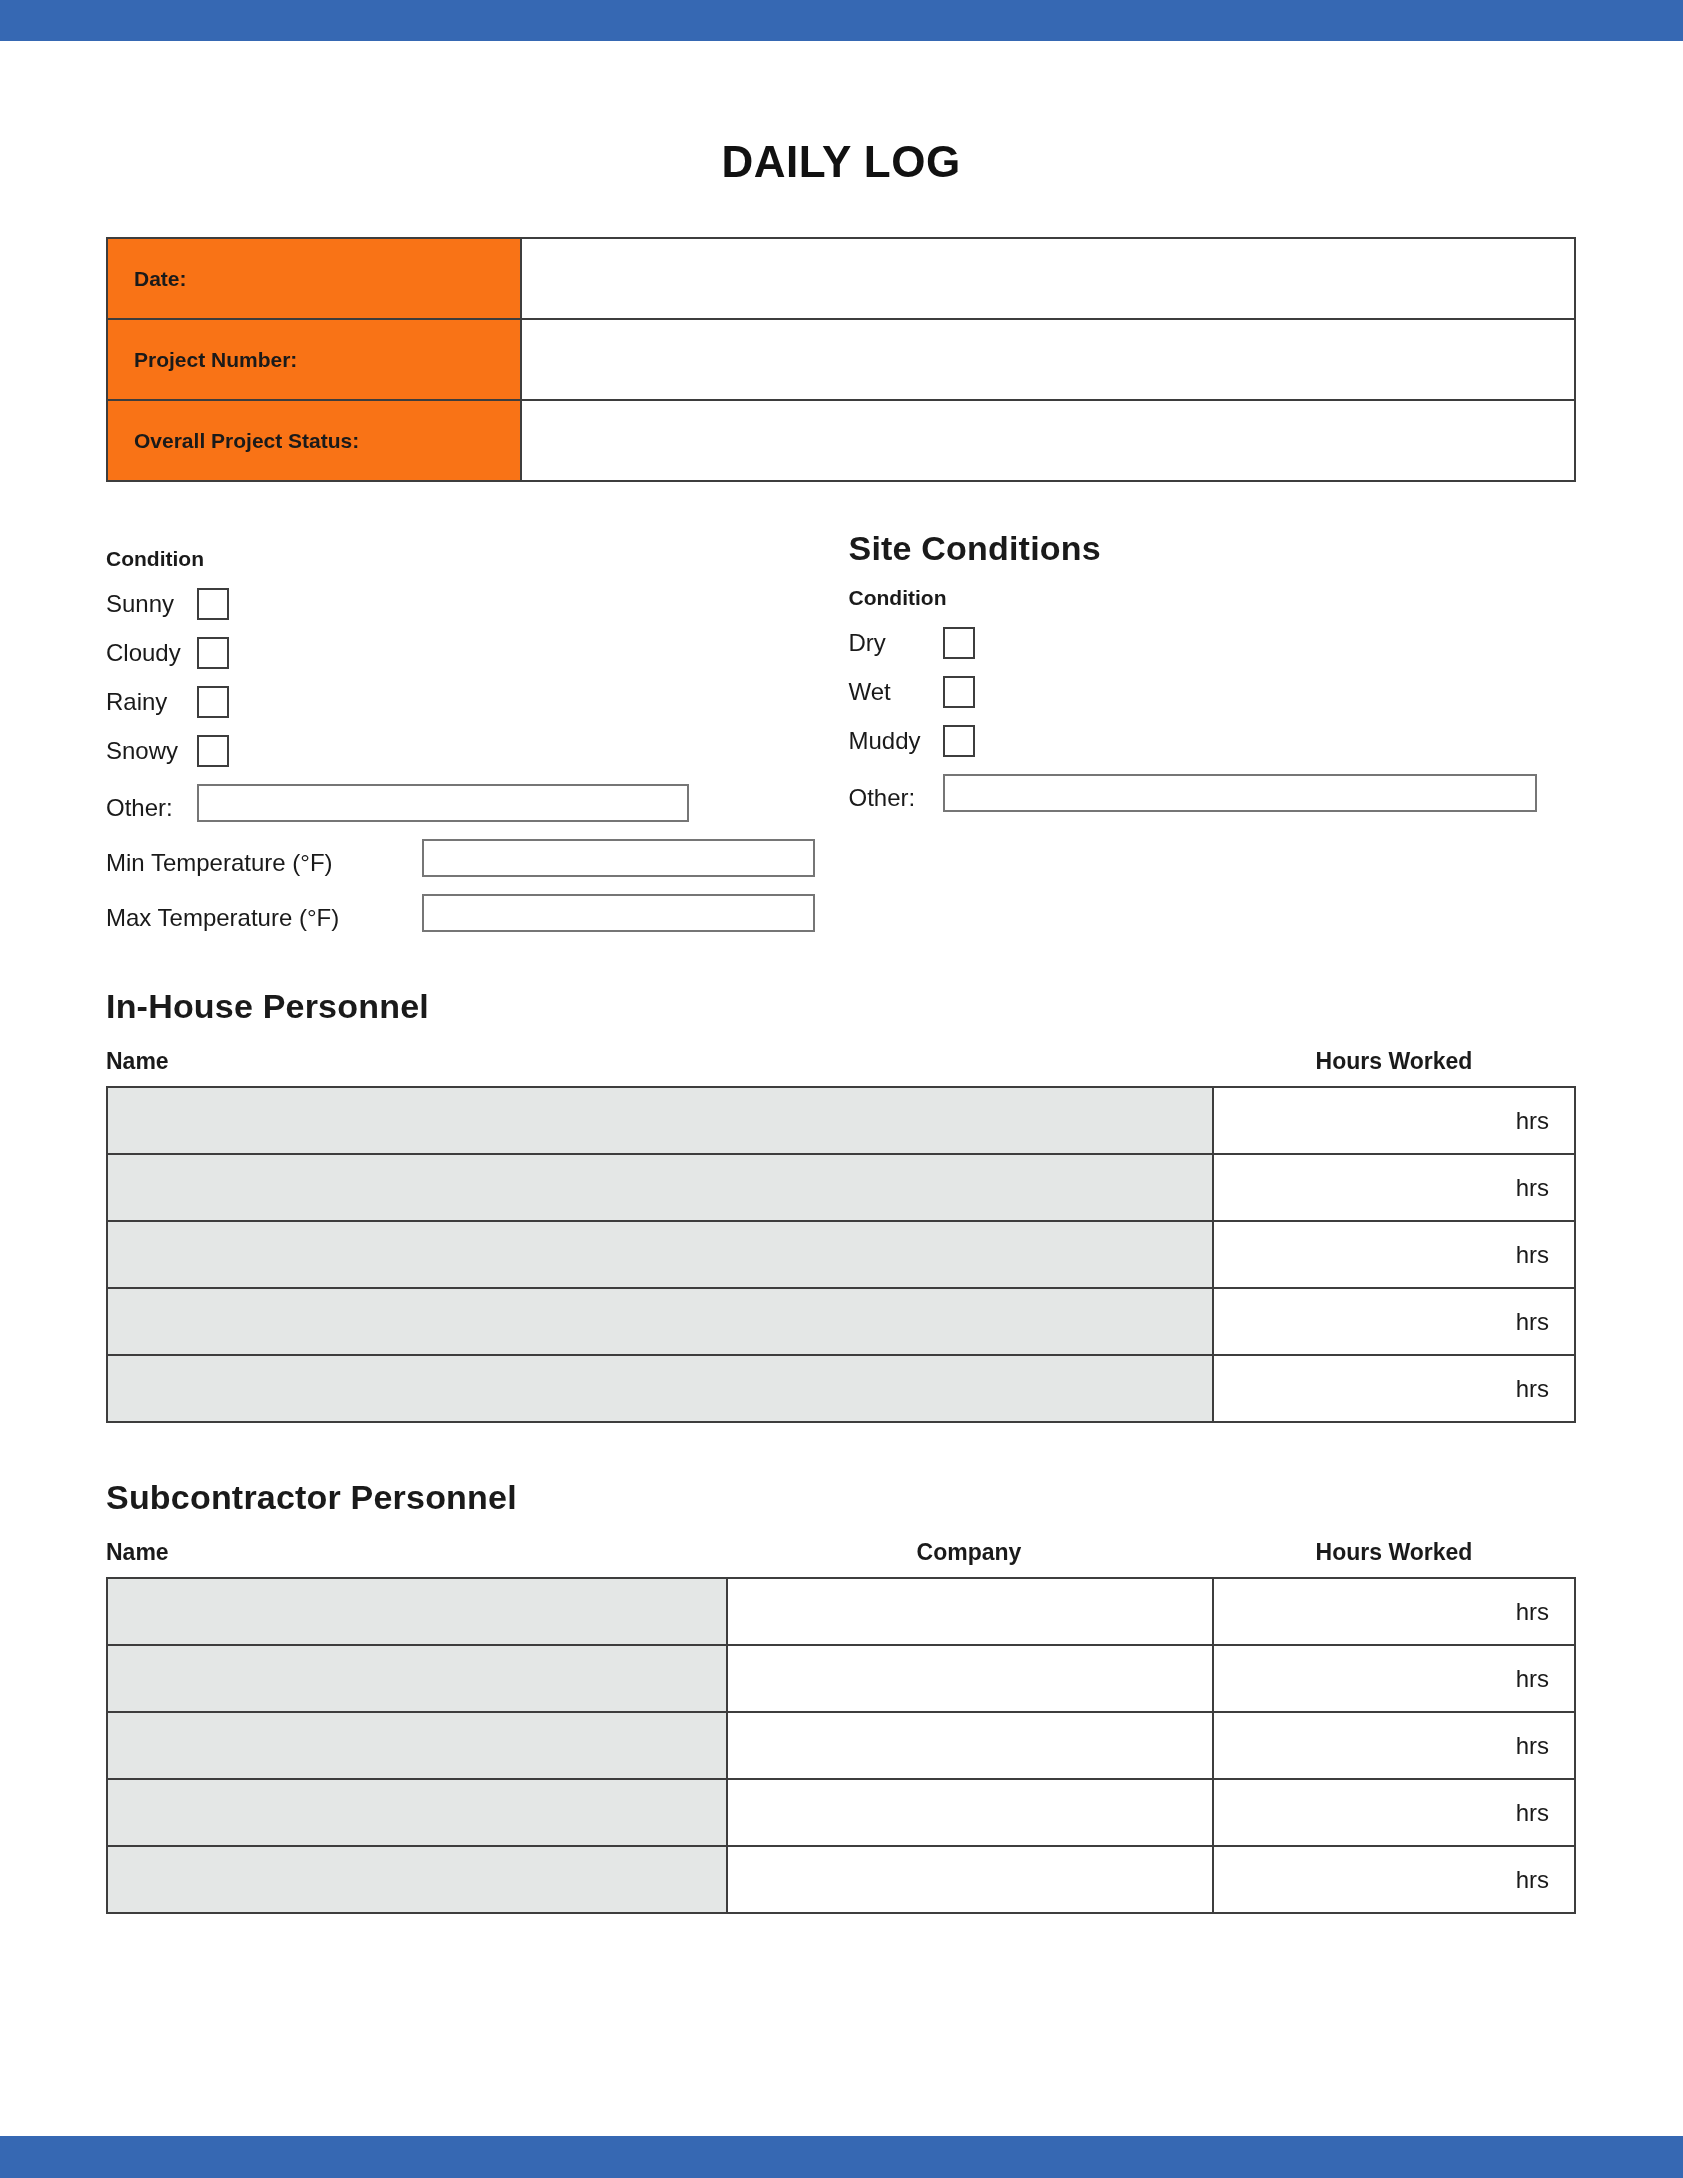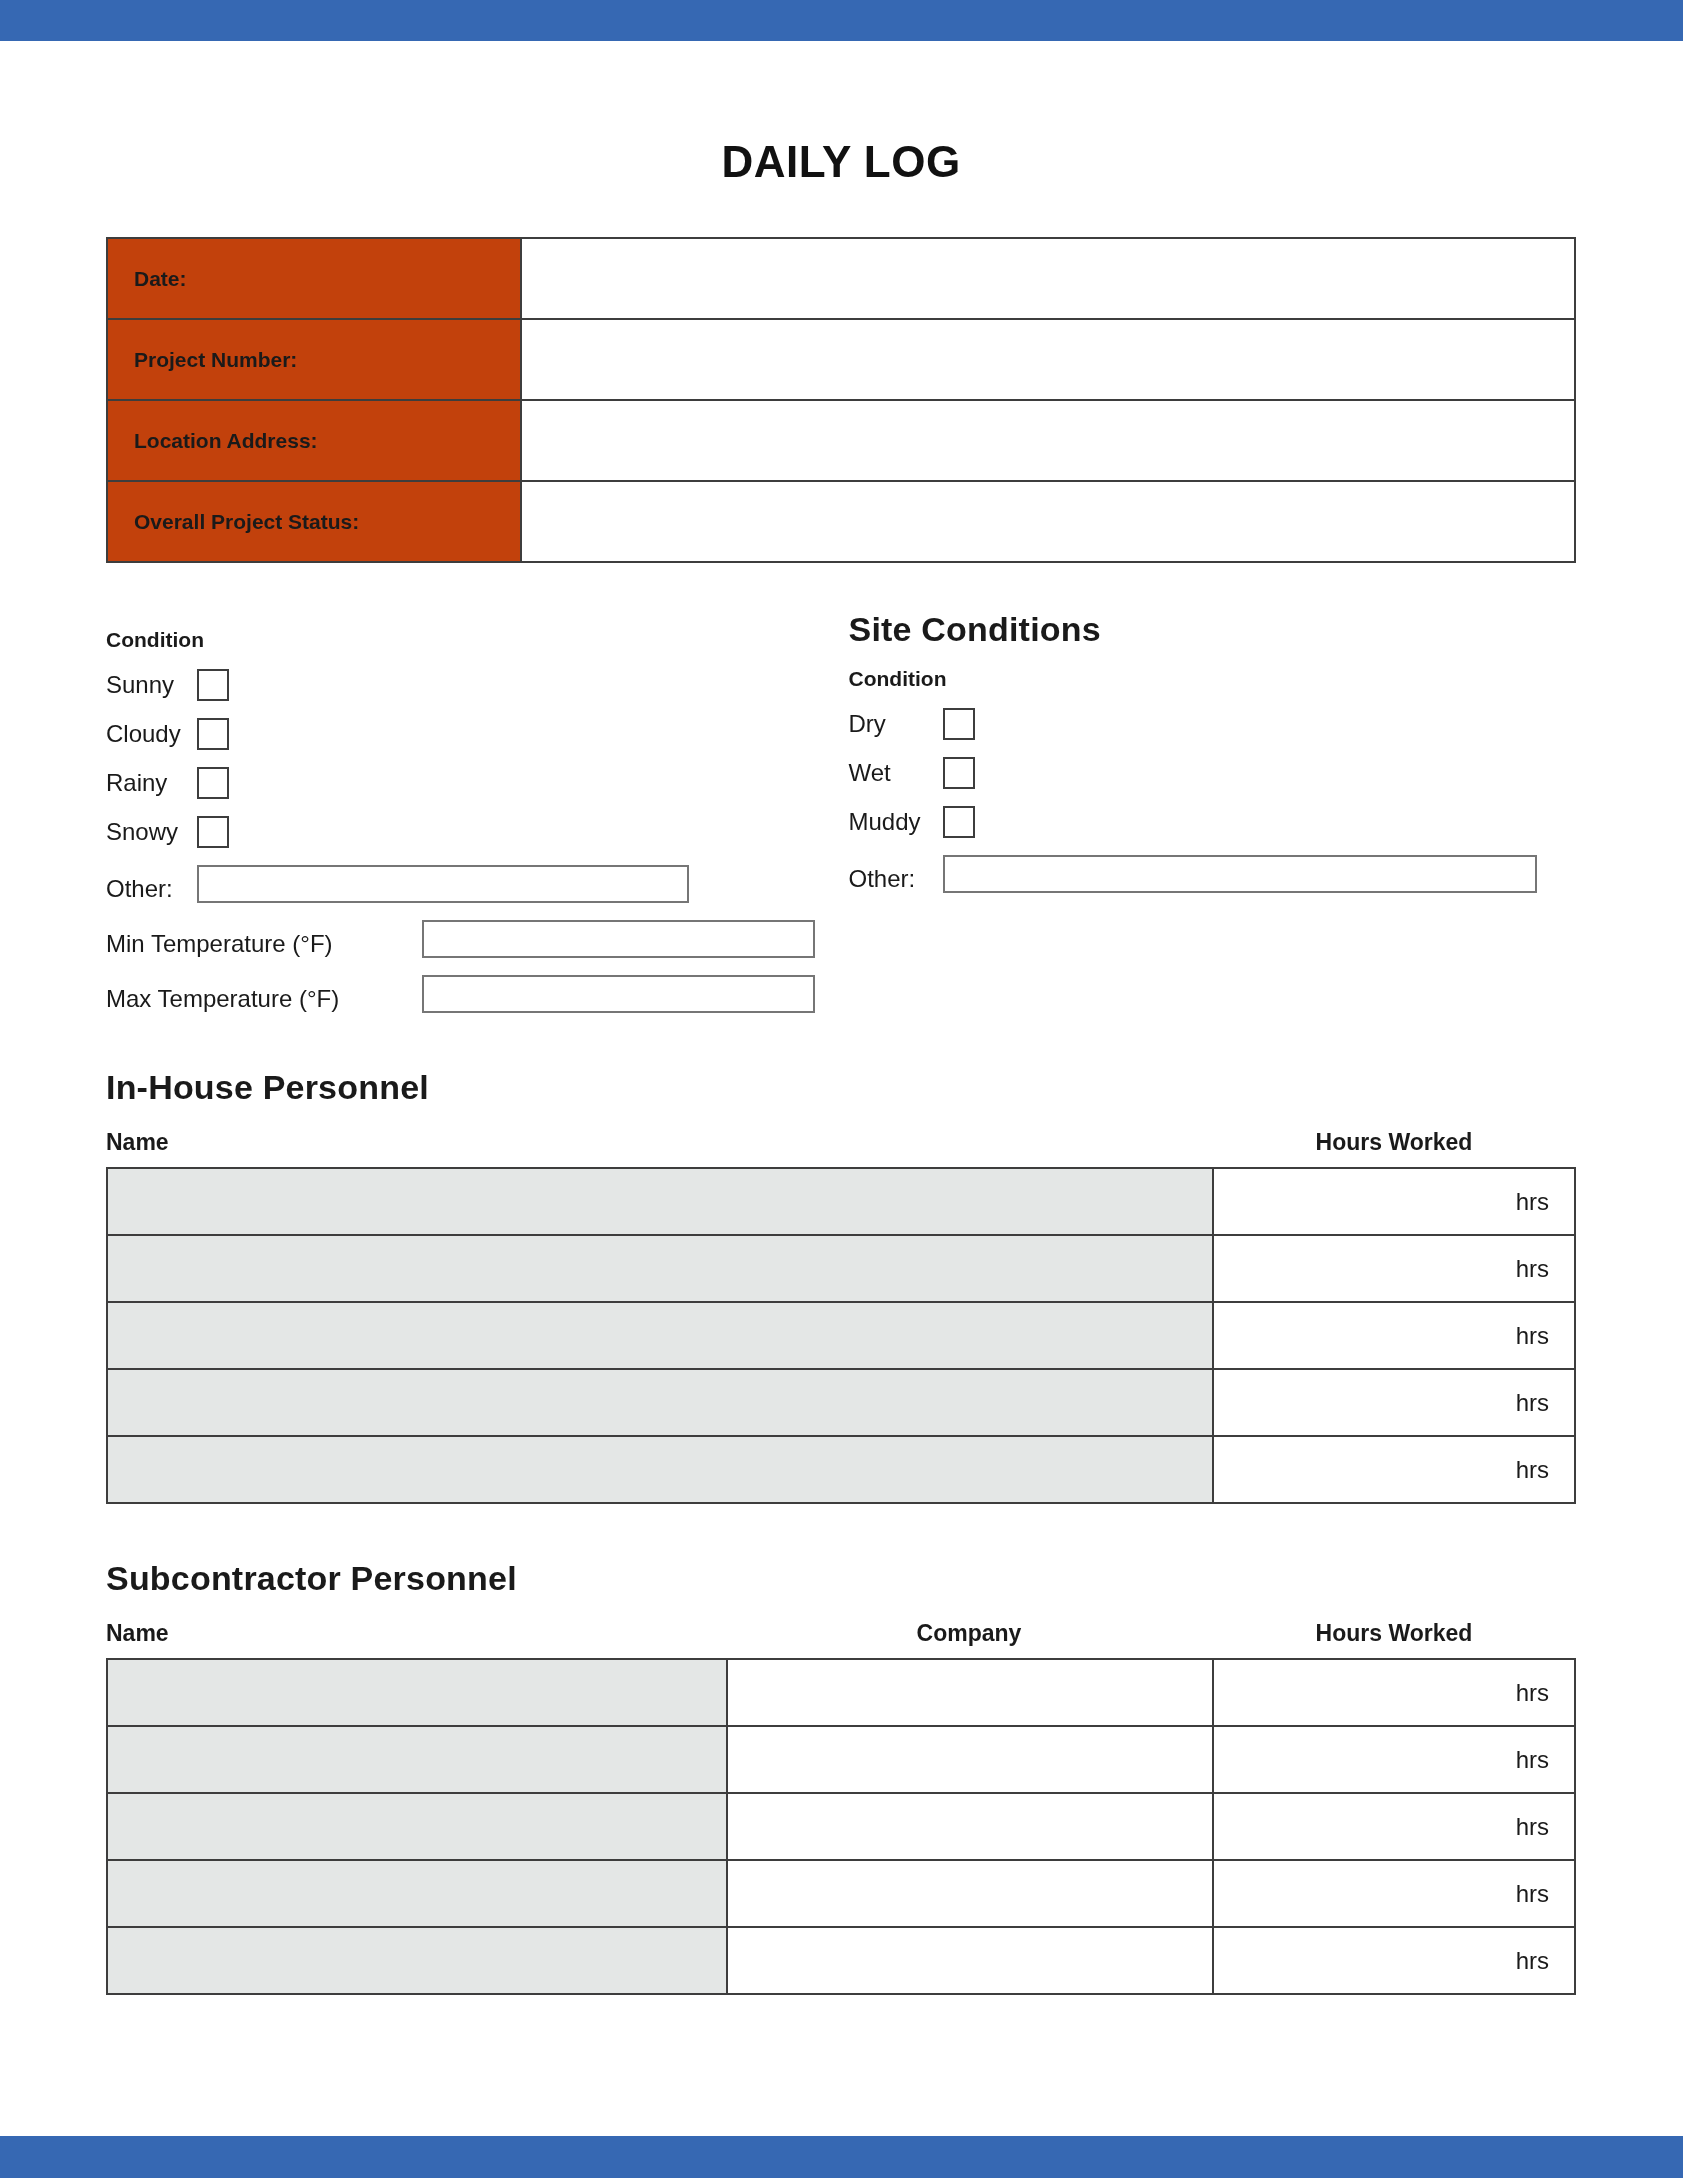--- a/index.html
+++ b/index.html
@@ -68,21 +68,21 @@
     margin-top: 50px;
     table-layout: fixed;
   }
   .info-table td {
     border: 2px solid #3d3d3d;
     height: 81px;
     vertical-align: middle;
   }
   .info-table td.label {
     width: 414px;
-    background: #c2410c;
+    background: #f97316;
     padding-left: 26px;
     font-size: 21px;
     font-weight: bold;
     color: #1a1a1a;
   }
   .info-table td.value {
     background: #ffffff;
   }
 
   
@@ -195,24 +195,20 @@
       <tbody>
         <tr>
           <td class="label">Date:</td>
           <td class="value"></td>
         </tr>
         <tr>
           <td class="label">Project Number:</td>
           <td class="value"></td>
         </tr>
         <tr>
-          <td class="label">Location Address:</td>
-          <td class="value"></td>
-        </tr>
-        <tr>
           <td class="label">Overall Project Status:</td>
           <td class="value"></td>
         </tr>
       </tbody>
     </table>
 
     <div class="cols">
 
       <div class="col-left">
         <div class="sub-label">Condition</div>

